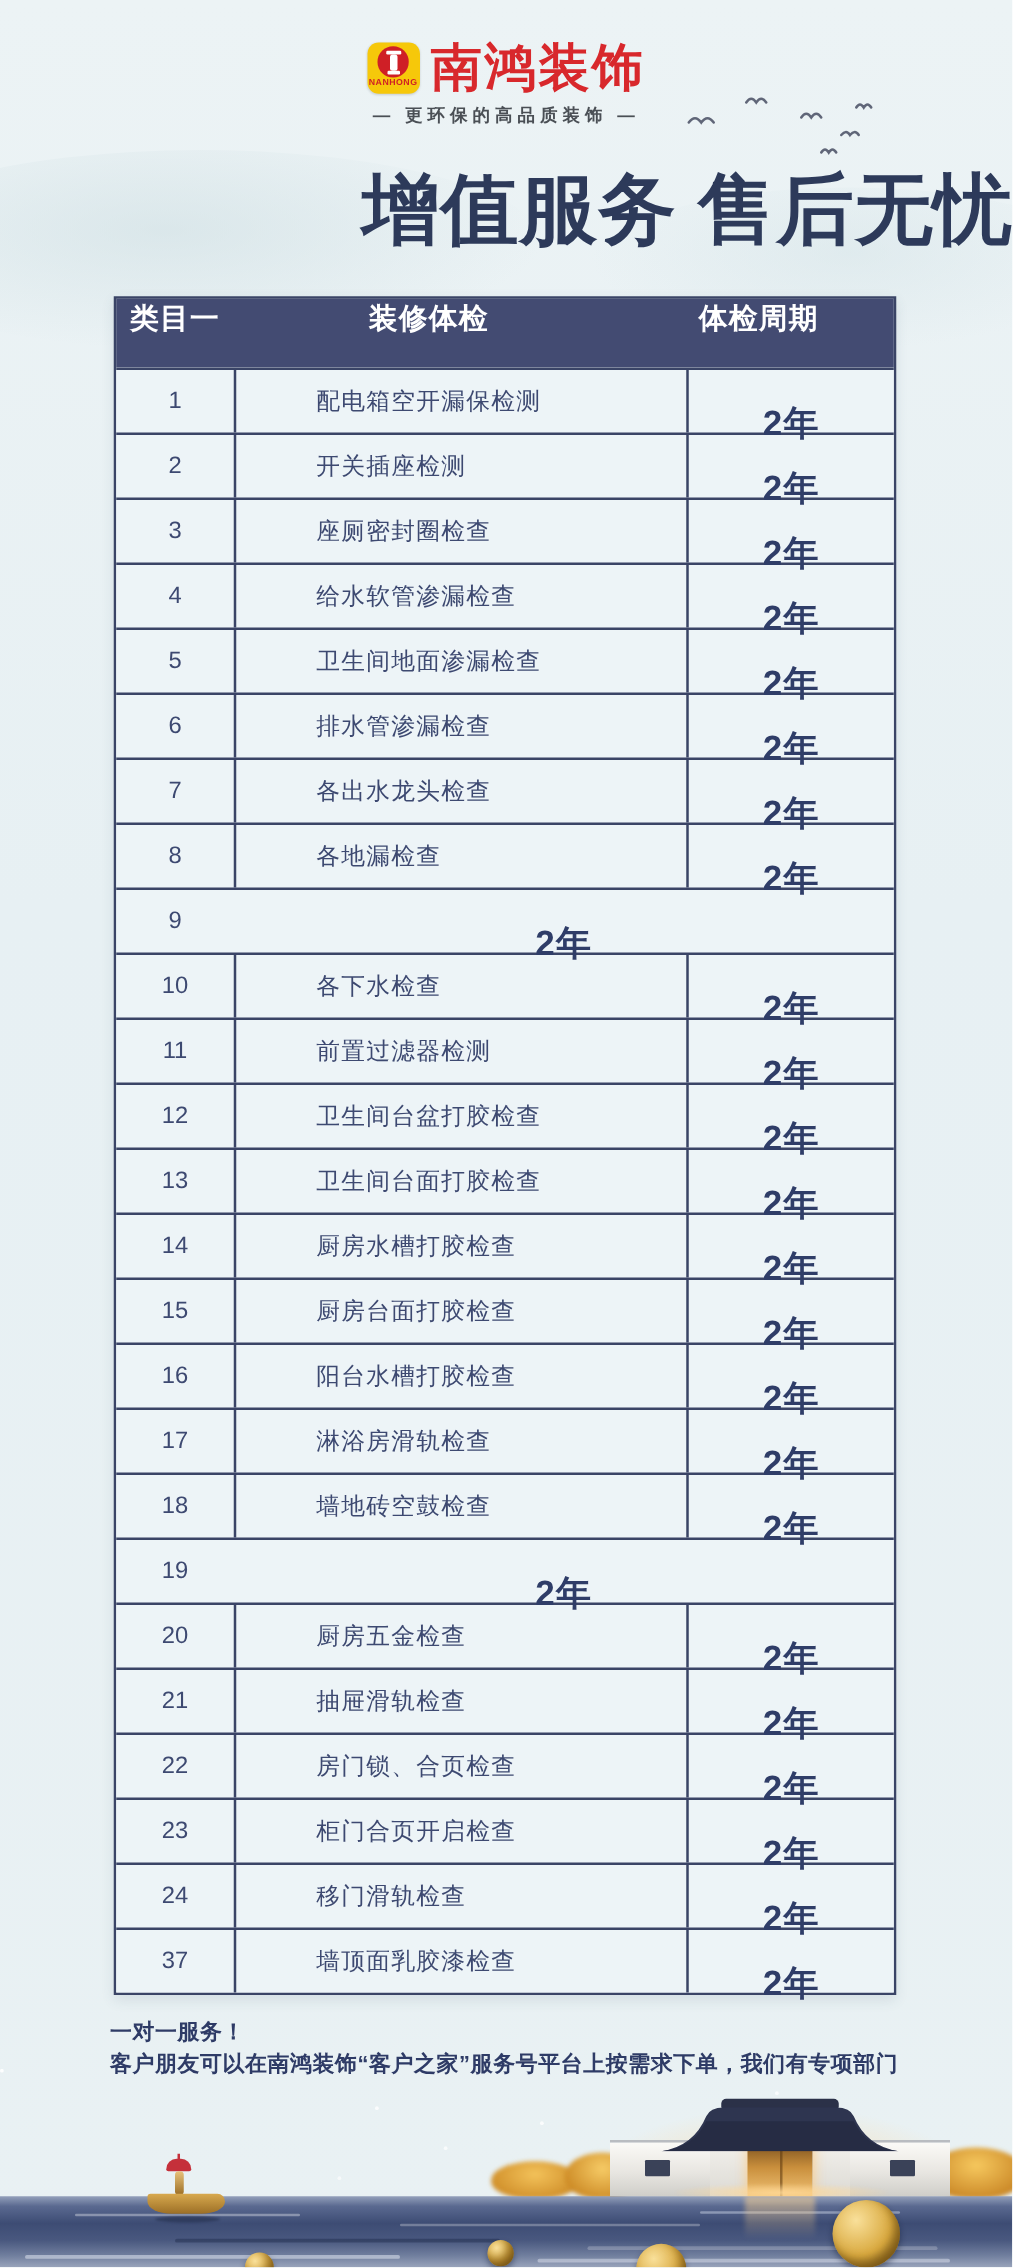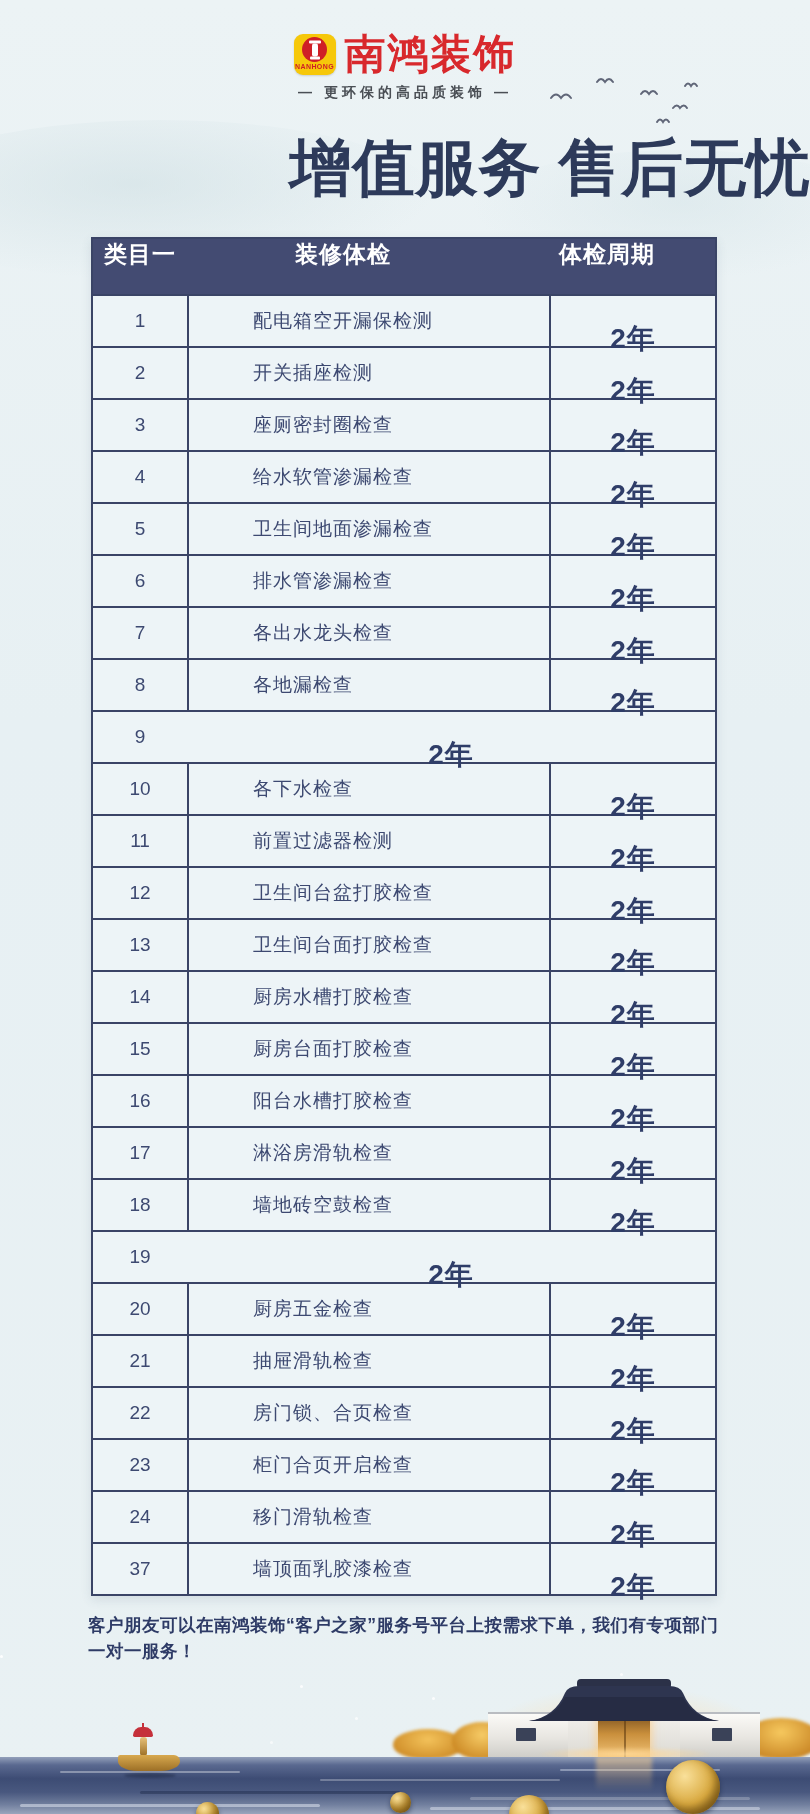--- a/index.html
+++ b/index.html
@@ -295,22 +295,22 @@
 
         <div class="tr">
           <div class="td c1">37</div>
           <div class="td c2">墙顶面乳胶漆检查</div>
           <div class="td c3 cyc">2年</div>
         </div>
       </div>
   </div>
 
   <div class="footer-note">
+    <div>一对一服务！</div>
     <div>客户朋友可以在南鸿装饰“客户之家”服务号平台上按需求下单，我们有专项部门</div>
-    <div>一对一服务！</div>
   </div>
 
   <div class="scene">
     <div class="glow"></div>
     <div class="sparkles"></div>
 
     <div class="bush b1"></div>
     <div class="bush b2"></div>
     <div class="bush b3"></div>
 

